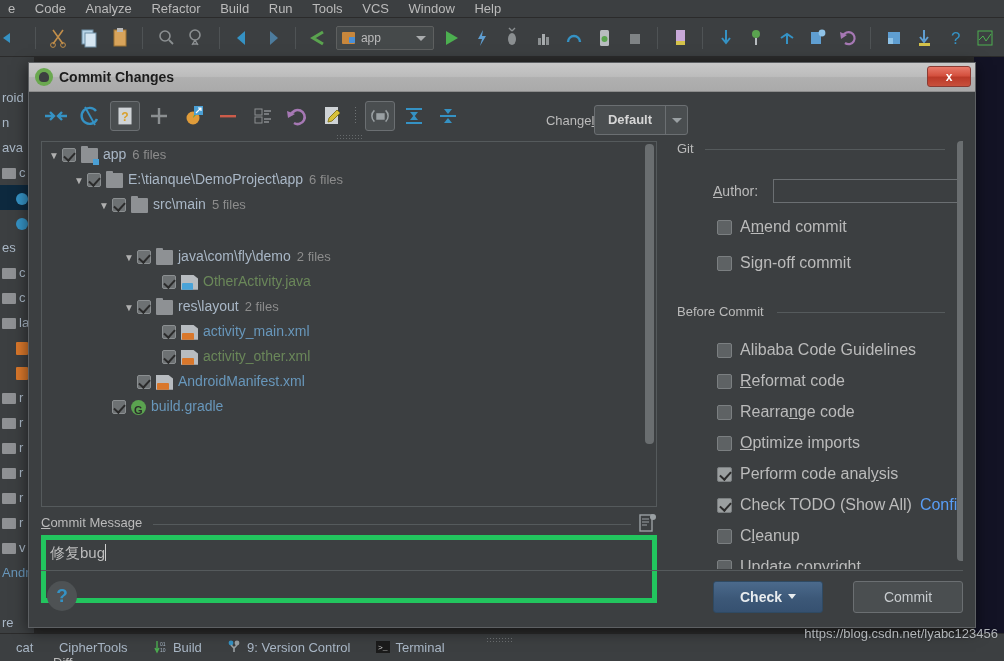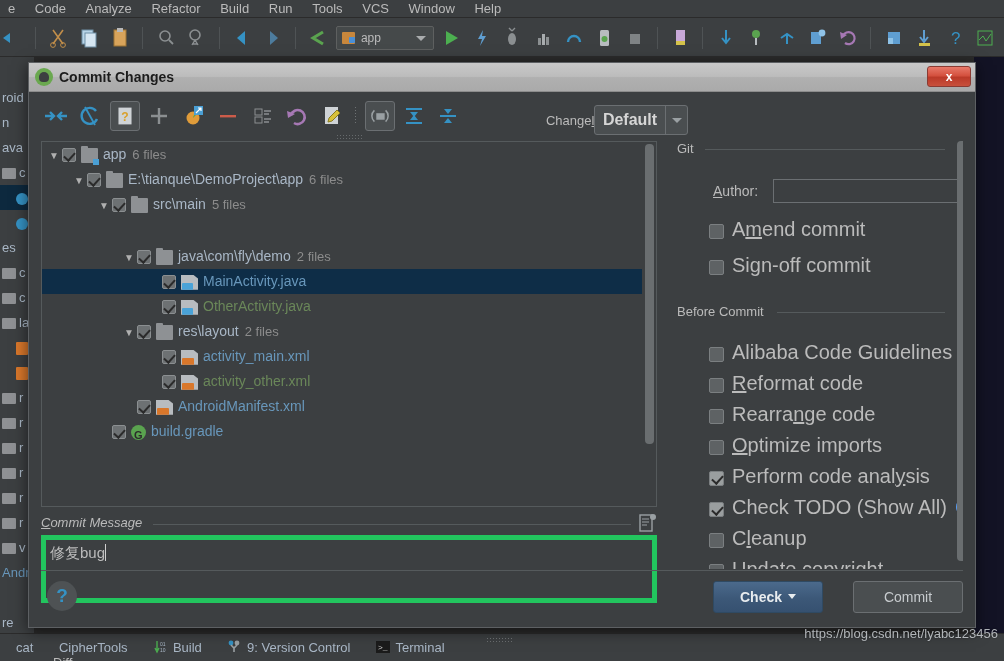--- a/index.html
+++ b/index.html
@@ -211,21 +211,21 @@
   .changelist-label u { text-decoration: underline; }
   .changelist-combo {
     position: absolute; right: 275px; top: 4px;
     width: 94px; height: 30px;
     background: #4a4e50;
     border: 1px solid #6b6f72;
     border-radius: 3px;
   }
   .changelist-combo .cv {
     position:absolute; left:0; right:22px; top:0; bottom:0;
-    line-height:28px; text-align:center; color:#d6d6d6; font-size:16px; font-weight:bold;
+    line-height:28px; text-align:center; color:#d6d6d6; font-size:13px; font-weight:bold;
   }
   .changelist-combo .carrow {
     position:absolute; right:0; top:0; bottom:0; width:22px;
     border-left:1px solid #6b6f72;
   }
   .changelist-combo .carrow:after{
     content:""; position:absolute; left:6px; top:12px;
     border-left:5px solid transparent; border-right:5px solid transparent;
     border-top:5px solid #9aa0a3;
   }
@@ -308,21 +308,21 @@
     position:absolute; height:5px; width:26px;
     background: repeating-linear-gradient(to right,#6e7274 0 1px,transparent 1px 3px),
                 repeating-linear-gradient(to right,#6e7274 0 1px,transparent 1px 3px);
     background-size: 100% 1px, 100% 1px;
     background-position: 0 0, 0 3px;
     background-repeat: no-repeat;
     opacity:.85;
   }
 
   
-  .cm-header { position:absolute; left:12px; top:422px; width:616px; height:18px;font-style:italic; }
+  .cm-header { position:absolute; left:12px; top:422px; width:616px; height:18px; }
   .cm-label { position:absolute; left:0; top:0; color:#bbbbbb; font-size:13px; background:#3c3f41; padding-right:6px;}
   .cm-label u { text-decoration: underline;}
   .cm-line { position:absolute; left:112px; right:26px; top:9px; height:1px; background:#555a5c;}
   .cm-ico { position:absolute; right:0; top:-2px; width:18px;height:20px;}
   .cm-box {
     position:absolute; left:12px; top:442px; width:616px; height:68px;
     background:#3c3f41; border:5px solid #22c55e;
     color:#bbbbbb; font-size:15px;
   }
   .cm-text { position:absolute; left:4px; top:4px; }
@@ -346,21 +346,21 @@
     overflow:hidden;
   }
   .grp-title { position:absolute; color:#bbbbbb; font-size:13px;}
   .grp-line { position:absolute; height:1px; background:#555a5c;}
   .fld-label { position:absolute; color:#bbbbbb; font-size:14px;}
   .fld-label u { text-decoration:underline; }
   .author-input {
     position:absolute; left:96px; top:38px; width:204px; height:24px;
     background:#3c3f41; border:1px solid #6b6f72;
   }
-  .cbrow { position:absolute; left:32px; font-size:20px; color:#bbbbbb; white-space:nowrap;}
+  .cbrow { position:absolute; left:40px; font-size:16px; color:#bbbbbb; white-space:nowrap;}
   .cbox {
     display:inline-block; width:15px;height:15px; vertical-align:-3px;
     background:#5e6264; border:1px solid #7b7f81; border-radius:2px;
     margin-right:8px; position:relative;
   }
   .cbox.checked { background:#9a9e9f; }
   .cbox.checked:after{
     content:""; position:absolute; left:4px; top:1px; width:5px;height:9px;
     border:solid #2b2b2b; border-width:0 2px 2px 0; transform:rotate(42deg);
   }
@@ -755,21 +755,20 @@
         <span class="carrow"></span>
       </span>
     </div>
 
     <div class="tree-wrap">
       <div id="tree-nodes">
           <div class="tnode" style="padding-left: 4px;"><span class="tarrow">▼</span><span class="tcheck"></span><span class="ticon folder folder-mod"></span><span class="tname plain">app</span><span class="tcount">6 files</span></div>
           <div class="tnode" style="padding-left: 29px;"><span class="tarrow">▼</span><span class="tcheck"></span><span class="ticon folder"></span><span class="tname plain">E:\tianque\DemoProject\app</span><span class="tcount">6 files</span></div>
           <div class="tnode" style="padding-left: 54px;"><span class="tarrow">▼</span><span class="tcheck"></span><span class="ticon folder"></span><span class="tname plain">src\main</span><span class="tcount">5 files</span></div>
           <div class="tnode" style="padding-left: 79px; margin-top: 27px;"><span class="tarrow">▼</span><span class="tcheck"></span><span class="ticon folder"></span><span class="tname plain">java\com\fly\demo</span><span class="tcount">2 files</span></div>
-          <div class="tnode selected" style="padding-left: 104px;"><span class="tarrow"></span><span class="tcheck"></span><span class="ticon java"></span><span class="tname blue">MainActivity.java</span></div>
           <div class="tnode" style="padding-left: 104px;"><span class="tarrow"></span><span class="tcheck"></span><span class="ticon java"></span><span class="tname green">OtherActivity.java</span></div>
           <div class="tnode" style="padding-left: 79px;"><span class="tarrow">▼</span><span class="tcheck"></span><span class="ticon folder"></span><span class="tname plain">res\layout</span><span class="tcount">2 files</span></div>
           <div class="tnode" style="padding-left: 104px;"><span class="tarrow"></span><span class="tcheck"></span><span class="ticon xml"></span><span class="tname blue">activity_main.xml</span></div>
           <div class="tnode" style="padding-left: 104px;"><span class="tarrow"></span><span class="tcheck"></span><span class="ticon xml"></span><span class="tname green">activity_other.xml</span></div>
           <div class="tnode" style="padding-left: 79px;"><span class="tarrow"></span><span class="tcheck"></span><span class="ticon xml"></span><span class="tname blue">AndroidManifest.xml</span></div>
           <div class="tnode" style="padding-left: 54px;"><span class="tarrow"></span><span class="tcheck"></span><span class="ticon gradle"></span><span class="tname blue">build.gradle</span></div>
         </div>
       <div class="tree-scroll">
         <div class="thumb"></div>
       </div>

